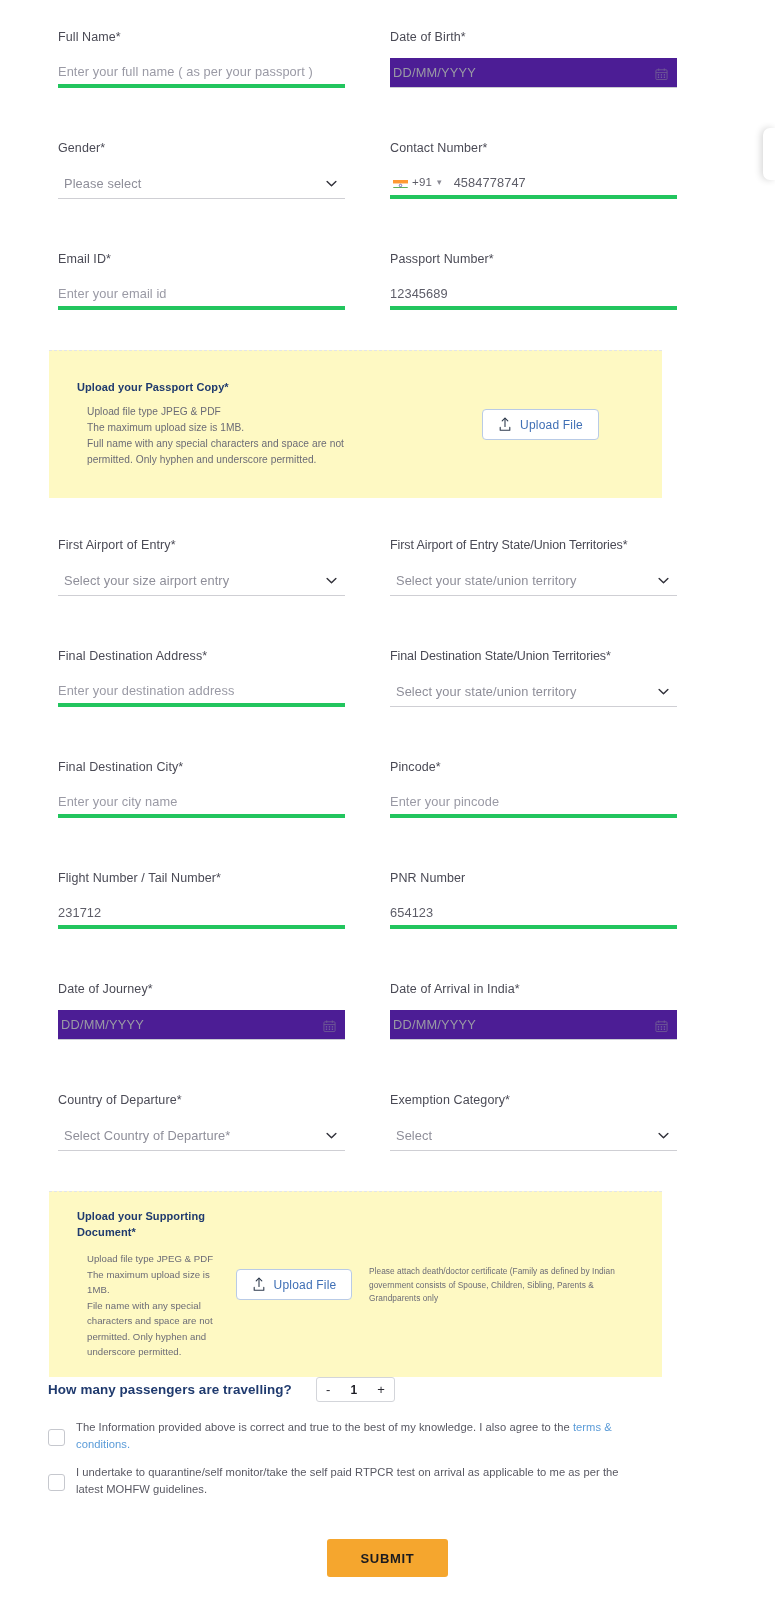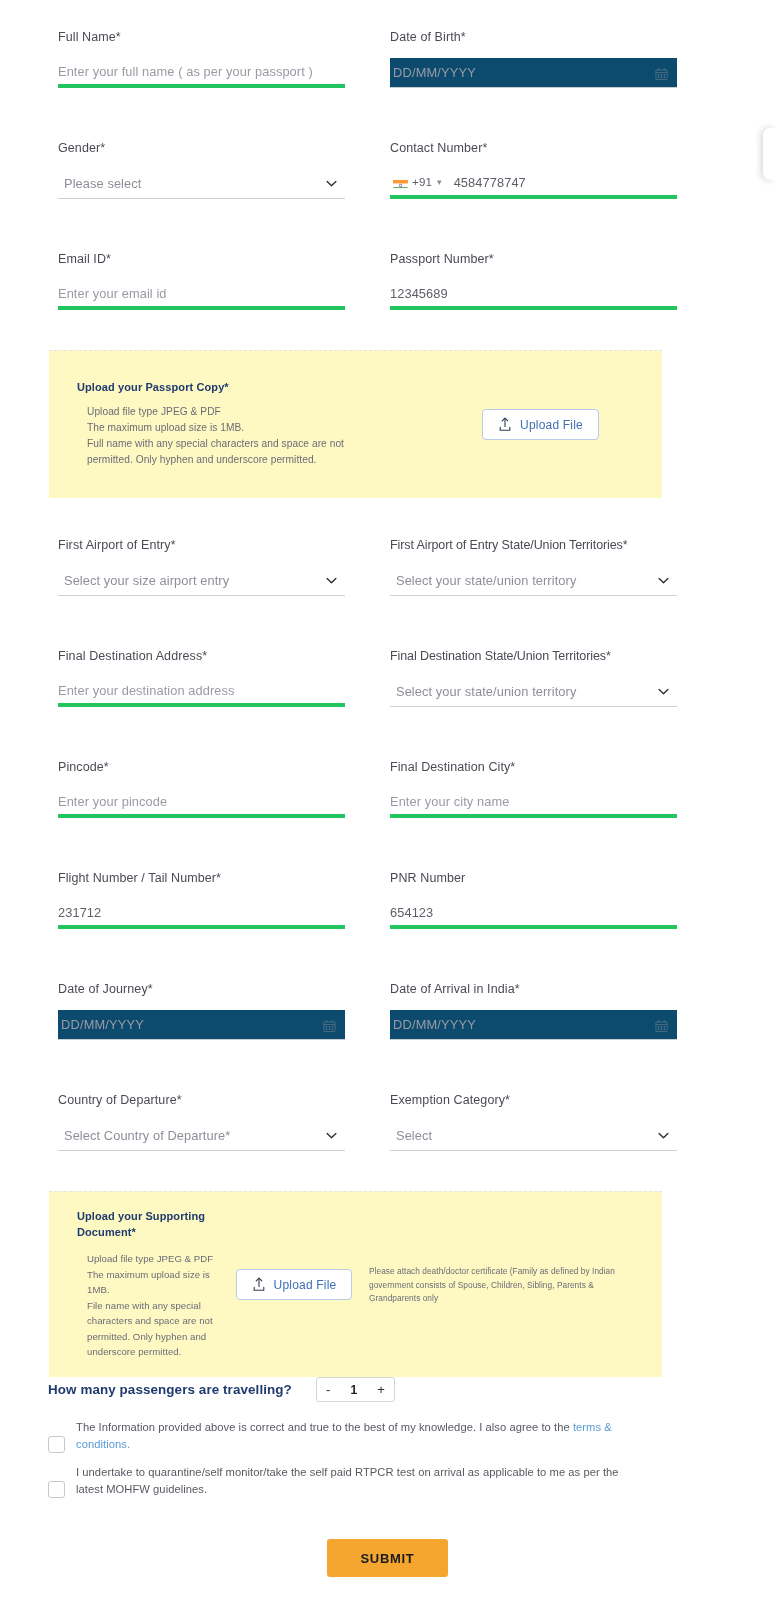--- a/index.html
+++ b/index.html
@@ -56,21 +56,21 @@
     font-size: 12.8px;
     color: #9a9aa5;
     letter-spacing: .1px;
   }
   .f-input .val.filled { color: #5d5d68; }
 
   
   .f-date {
     position: relative;
     height: 30px;
-    background: #0c4a6e;
+    background: #4c1d95;
     border-bottom: 1px solid #c9ccd1;
     display: flex;
     align-items: center;
     padding: 0 8px 0 3px;
   }
   .f-date .val {
     font-size: 12.8px;
     color: #9a9aa5;
     letter-spacing: .2px;
   }
@@ -239,21 +239,21 @@
     font-size: 12px;
     color: #1c1c24;
     font-weight: 600;
   }
 
   
   .chk-row {
     display: flex;
     gap: 11px;
     margin-bottom: 11px;
-    align-items: flex-end;
+    align-items: center;
   }
   .chk {
     width: 17px;
     height: 17px;
     min-width: 17px;
     border: 1px solid #c6c8ce;
     border-radius: 3px;
     background: #fff;
     cursor: pointer;
     margin-top: 2px;
@@ -464,29 +464,29 @@
             </svg>
         </span>
       </div>
     </div>
   </div>
 
   <div class="spacer-lg"></div>
 
   <div class="row">
     <div class="col">
+      <div class="f-label">Final Destination City*</div>
+      <div class="f-input">
+        <span class="val">Enter your city name</span>
+      </div>
+    </div>
+    <div class="col">
       <div class="f-label">Pincode*</div>
       <div class="f-input">
         <span class="val">Enter your pincode</span>
-      </div>
-    </div>
-    <div class="col">
-      <div class="f-label">Final Destination City*</div>
-      <div class="f-input">
-        <span class="val">Enter your city name</span>
       </div>
     </div>
   </div>
 
   <div class="spacer-lg"></div>
 
   <div class="row">
     <div class="col">
       <div class="f-label">Flight Number / Tail Number*</div>
       <div class="f-input">

